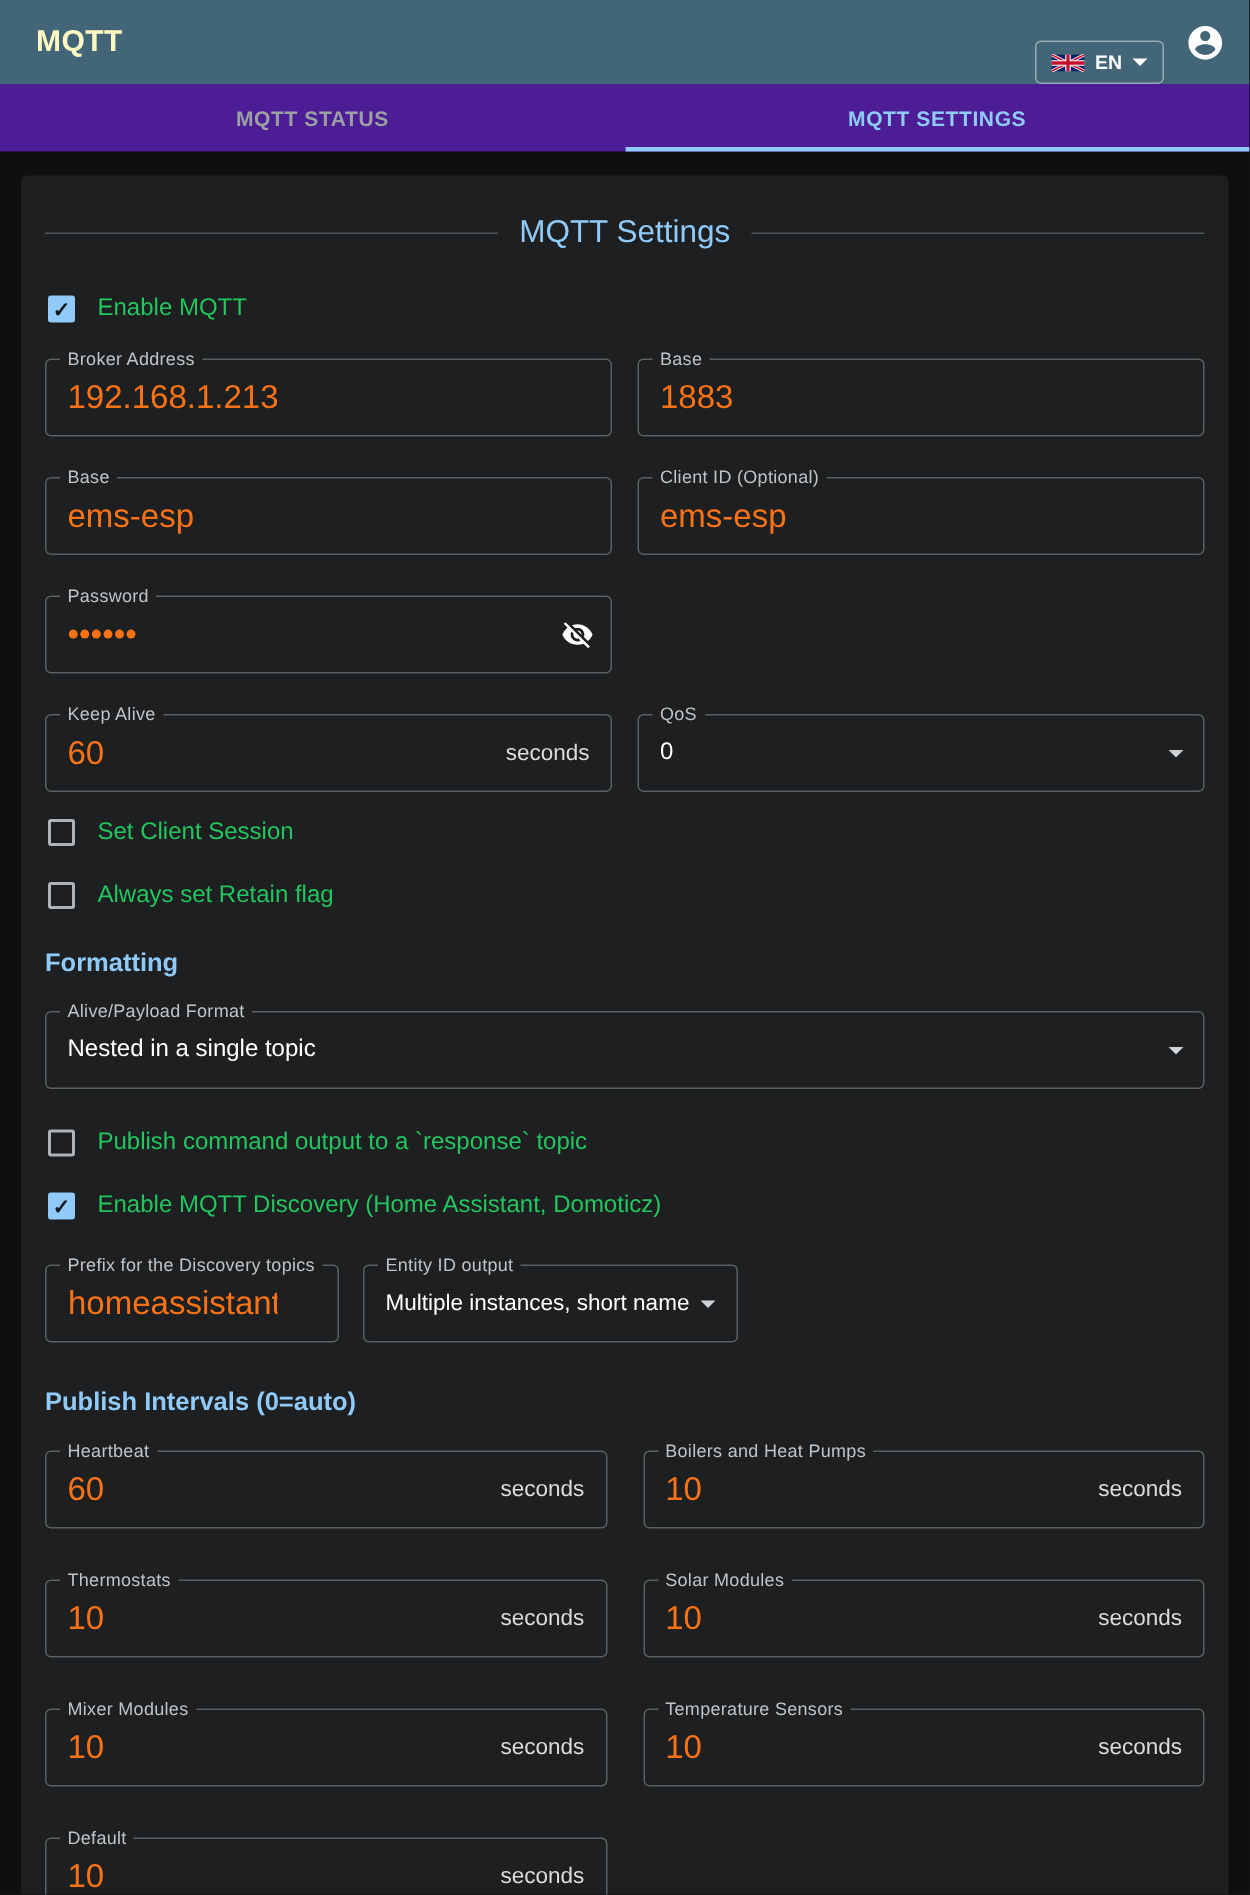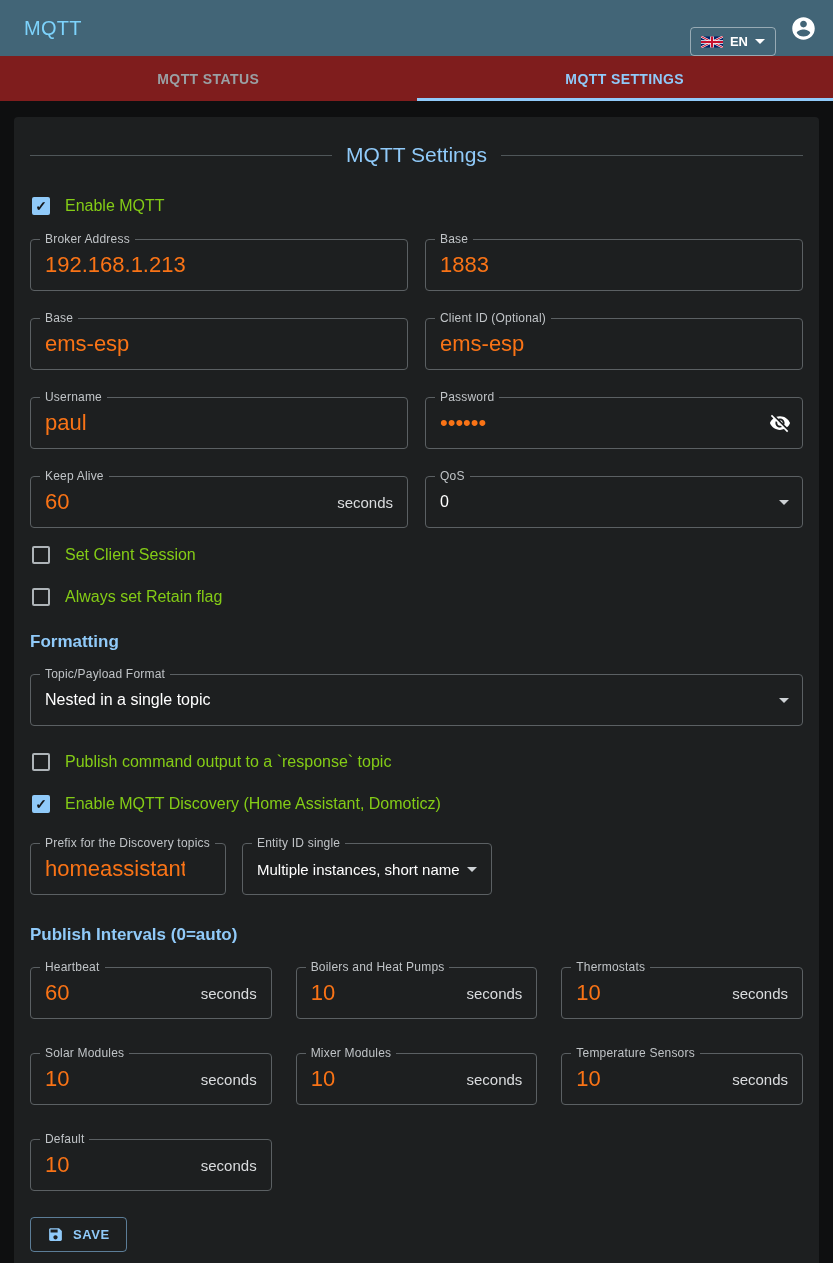--- a/index.html
+++ b/index.html
@@ -7,37 +7,37 @@
   body {
     width:833px; height:1263px; overflow:hidden;
     font-family:"Liberation Sans", sans-serif;
     color:#fff;
   }
   
   .appbar {
     height:56px; background:#426577; display:flex; align-items:center;
     padding:0 16px 0 24px;
   }
-  .appbar-title { font-size:20px; font-weight:400; letter-spacing:0.3px; color:#7dd3fc; }
+  .appbar-title { font-size:20px; font-weight:700; letter-spacing:0.3px; color:#fef9c3; }
   .appbar-right { margin-left:auto; display:flex; align-items:center; gap:14px; }
   .lang-btn {
     display:flex; align-items:center; gap:7px;
     border:1px solid rgba(255,255,255,0.45); border-radius:4px;
     padding:6px 10px; background:transparent; cursor:pointer;margin-top:27px;
   }
   .lang-btn svg.flag { width:22px; height:12px; border-radius:1px; display:block; }
   .lang-label { font-size:13px; font-weight:700; color:#fff; }
   .caret-down {
     width:0; height:0; border-left:5px solid transparent;
     border-right:5px solid transparent; border-top:5px solid #fff;
   }
   .avatar-icon { width:27px; height:27px; display:block; }
 
   
-  .tabbar { height:45px; background:#7f1d1d; display:flex; }
+  .tabbar { height:45px; background:#4c1d95; display:flex; }
   .tab {
     flex:1; display:flex; align-items:center; justify-content:center;
     position:relative; cursor:pointer;
     font-size:14px; font-weight:700; letter-spacing:0.4px;
     color:#9aa0a4; text-transform:uppercase;
   }
   .tab.active { color:#90caf9; }
   .tab.active::after {
     content:""; position:absolute; left:0; right:0; bottom:0; height:3px;
     background:#90caf9;
@@ -54,21 +54,21 @@
   .section-title { color:#90caf9; font-size:21px; font-weight:400; padding:0 14px; }
 
   
   .check-row { display:flex; align-items:center; gap:15px; margin:0 0 24px 2px; cursor:pointer; }
   .checkbox {
     width:18px; height:18px; border:2px solid #aeb4b8; border-radius:2px;
     flex:0 0 auto; display:flex; align-items:center; justify-content:center;
   }
   .checkbox.checked { background:#90caf9; border-color:#90caf9; }
   .checkbox .check { color:#15181a; font-size:14px; font-weight:700; line-height:1; }
-  .check-label { font-size:16px; color:#84cc16; }
+  .check-label { font-size:16px; color:#22c55e; }
 
   
   .field {
     position:relative; height:52px; border:1px solid #5b6063; border-radius:4px;
     background:transparent;
   }
   .field-label {
     position:absolute; top:-8px; left:9px; padding:0 5px; background:#1d1f20;
     font-size:12px; color:#c0c4c7; letter-spacing:0.2px; line-height:14px;
     white-space:nowrap;
@@ -93,21 +93,21 @@
     border-right:5px solid transparent; border-top:5px solid #ced2d5;
   }
   .field .eye-btn {
     position:absolute; right:8px; top:50%; transform:translateY(-50%);
     width:28px; height:28px; display:flex; align-items:center; justify-content:center;
     background:transparent; border:none; cursor:pointer;
   }
   .field .eye-btn svg { width:22px; height:22px; fill:#fff; }
 
   .grid2 { display:grid; grid-template-columns:1fr 1fr; column-gap:17px; margin-bottom:27px; }
-  .grid3 { display:grid; grid-template-columns:1fr 1fr 1fr; gap:34px 24px; margin-bottom:34px; }
+  .grid3 { display:grid; grid-template-columns:1fr 1fr; gap:34px 24px; margin-bottom:34px; }
   .full { margin-bottom:27px; }
 
   .subheading { color:#90caf9; font-size:17px; font-weight:700; margin:6px 0 22px 0; }
 
   .discovery-grid {
     display:grid; grid-template-columns:196px 250px; column-gap:16px;
     margin:30px 0 20px 0;
   }
   .select-compact .select-value { font-size:15px; }
   .select-compact .select-caret { right:14px; }
@@ -192,24 +192,20 @@
     </div>
     <div class="field">
       <span class="field-label">Client ID (Optional)</span>
       <input value="ems-esp" style="">
     </div>
   </div>
 
   
   <div class="grid2">
     <div class="field">
-      <span class="field-label">Username</span>
-      <input value="paul" style="">
-    </div>
-    <div class="field">
       <span class="field-label">Password</span>
       <input value="••••••" style="">
       <button class="eye-btn">
         <svg viewBox="0 0 24 24">
           <path d="M12 7c2.76 0 5 2.24 5 5 0 .65-.13 1.26-.36 1.83l2.92 2.92c1.51-1.26 2.7-2.89 3.43-4.75-1.73-4.39-6-7.5-11-7.5-1.4 0-2.74.25-3.98.7l2.16 2.16C10.74 7.13 11.35 7 12 7zM2 4.27l2.28 2.28.46.46C3.08 8.3 1.78 10.02 1 12c1.73 4.39 6 7.5 11 7.5 1.55 0 3.03-.3 4.38-.84l.42.42L19.73 22 21 20.73 3.27 3 2 4.27zM7.53 9.8l1.55 1.55c-.05.21-.08.43-.08.65 0 1.66 1.34 3 3 3 .22 0 .44-.03.65-.08l1.55 1.55c-.67.33-1.41.53-2.2.53-2.76 0-5-2.24-5-5 0-.79.2-1.53.53-2.2zm4.31-.78l3.15 3.15.02-.16c0-1.66-1.34-3-3-3l-.17.01z"></path>
         </svg>
       </button>
     </div>
   </div>
 
@@ -234,21 +230,21 @@
   </div>
   <div class="check-row">
     <span class="checkbox"></span>
     <span class="check-label">Always set Retain flag</span>
   </div>
 
   
   <h3 class="subheading" style="margin-top:26px;">Formatting</h3>
 
   <div class="field full">
-    <span class="field-label">Topic/Payload Format</span>
+    <span class="field-label">Alive/Payload Format</span>
     <span class="select-value">Nested in a single topic</span>
     <span class="select-caret"></span>
   </div>
 
   <div class="check-row" style="margin-top:22px;">
     <span class="checkbox"></span>
     <span class="check-label">Publish command output to a `response` topic</span>
   </div>
   <div class="check-row">
     <span class="checkbox checked">
@@ -257,21 +253,21 @@
     <span class="check-label">Enable MQTT Discovery (Home Assistant, Domoticz)</span>
   </div>
 
   
   <div class="discovery-grid">
     <div class="field">
       <span class="field-label">Prefix for the Discovery topics</span>
       <input value="homeassistant" style="">
     </div>
     <div class="field select-compact">
-      <span class="field-label">Entity ID single</span>
+      <span class="field-label">Entity ID output</span>
       <span class="select-value">Multiple instances, short name</span>
       <span class="select-caret"></span>
     </div>
   </div>
 
   
   <h3 class="subheading" style="margin-top:30px;">Publish Intervals (0=auto)</h3>
 
   <div class="grid3">
     <div class="field">

